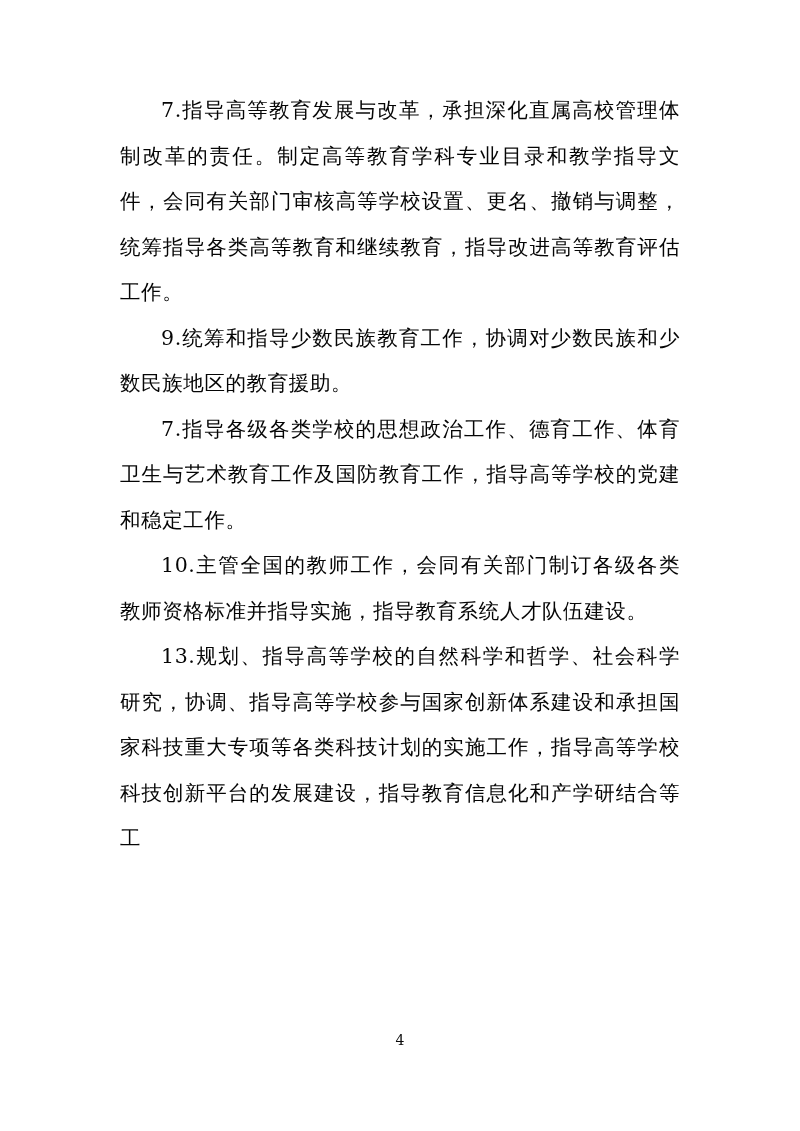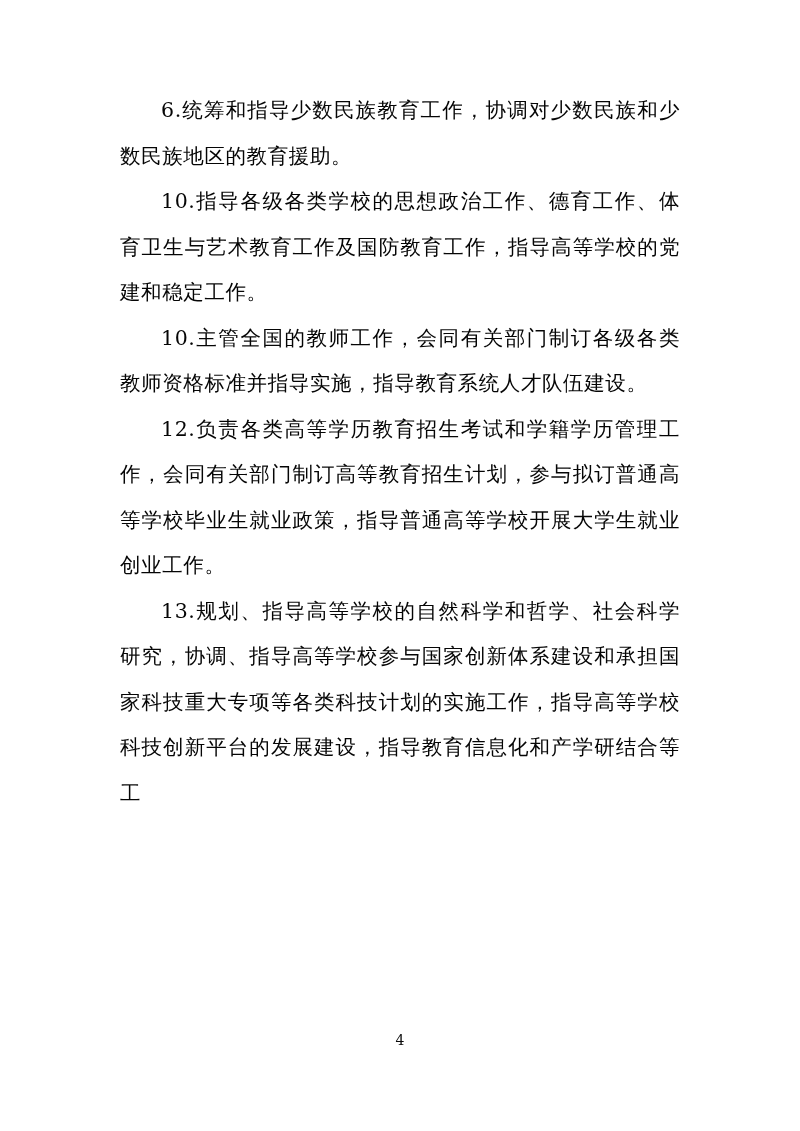--- a/index.html
+++ b/index.html
@@ -44,22 +44,22 @@
     font-family: "DejaVu Serif", "Liberation Serif", serif;
     color: #0a0a0a;
   }
 </style>
 </head>
 <body>
 
 <div class="page">
 
   <div class="content">
-    <p class="para">6.统筹和指导少数民族教育工作，协调对少数民族和少数民族地区的教育援助。</p>
-    <p class="para">10.指导各级各类学校的思想政治工作、德育工作、体育卫生与艺术教育工作及国防教育工作，指导高等学校的党建和稳定工作。</p>
+    <p class="para">7.指导高等教育发展与改革，承担深化直属高校管理体制改革的责任。制定高等教育学科专业目录和教学指导文件，会同有关部门审核高等学校设置、更名、撤销与调整，统筹指导各类高等教育和继续教育，指导改进高等教育评估工作。</p>
+    <p class="para">9.统筹和指导少数民族教育工作，协调对少数民族和少数民族地区的教育援助。</p>
+    <p class="para">7.指导各级各类学校的思想政治工作、德育工作、体育卫生与艺术教育工作及国防教育工作，指导高等学校的党建和稳定工作。</p>
     <p class="para">10.主管全国的教师工作，会同有关部门制订各级各类教师资格标准并指导实施，指导教育系统人才队伍建设。</p>
-    <p class="para">12.负责各类高等学历教育招生考试和学籍学历管理工作，会同有关部门制订高等教育招生计划，参与拟订普通高等学校毕业生就业政策，指导普通高等学校开展大学生就业创业工作。</p>
     <p class="para">13.规划、指导高等学校的自然科学和哲学、社会科学研究，协调、指导高等学校参与国家创新体系建设和承担国家科技重大专项等各类科技计划的实施工作，指导高等学校科技创新平台的发展建设，指导教育信息化和产学研结合等工</p>
   </div>
 
   <div class="page-number">4</div>
 
 </div>
 
 </body></html>

